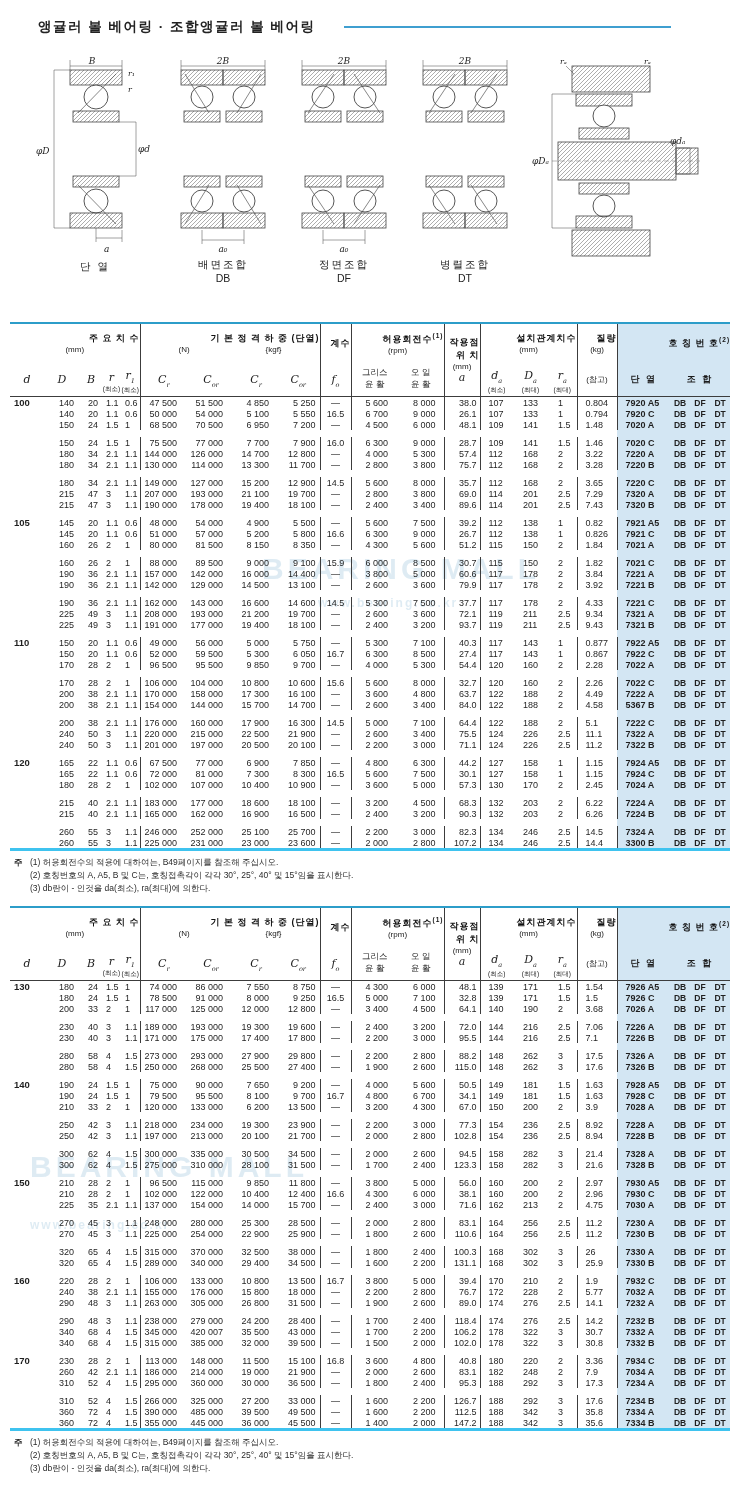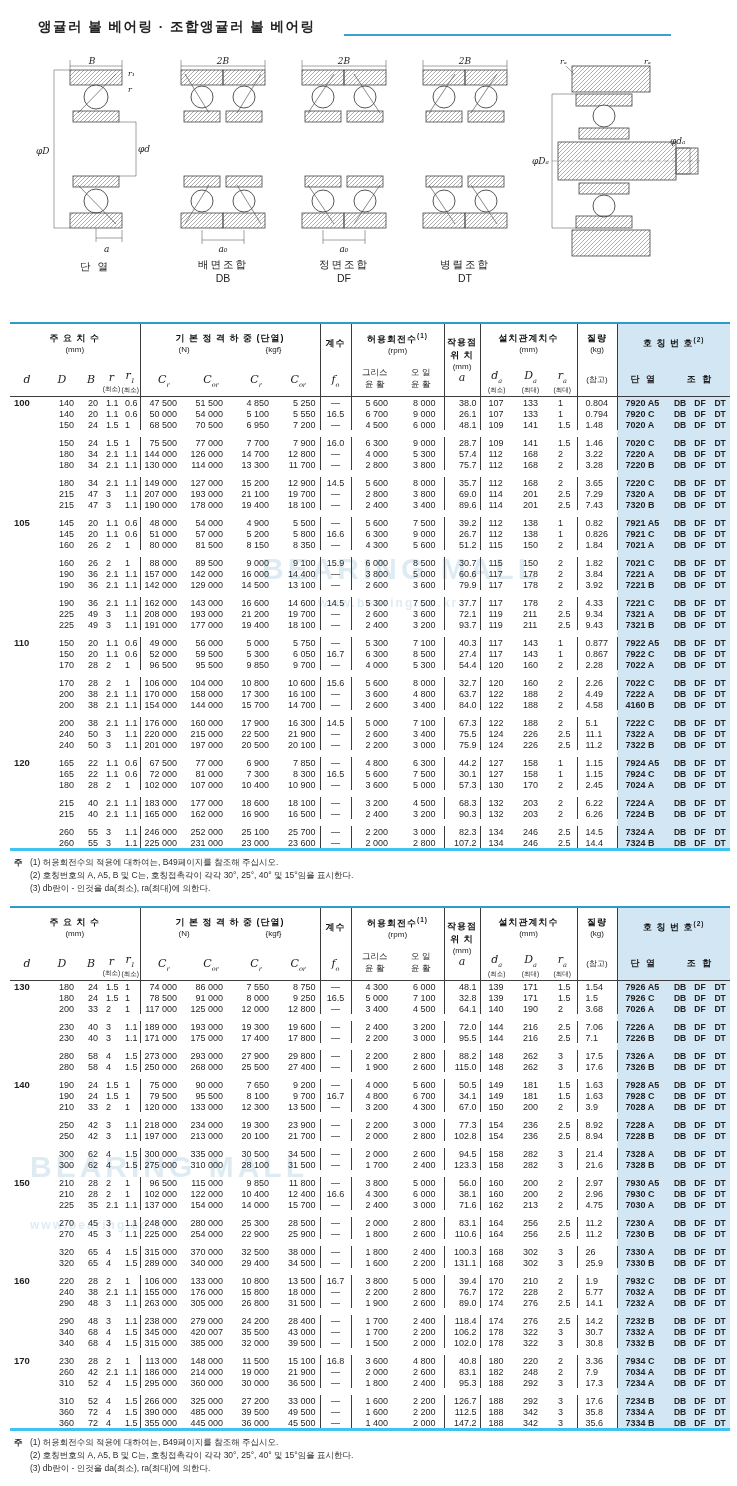--- a/index.html
+++ b/index.html
@@ -1,19 +1,19 @@
 <!DOCTYPE html>
 <html lang="ko"><head>
 <meta charset="utf-8">
 <style>
   html,body{margin:0;padding:0;background:#fff;}
   .page{position:relative;width:737px;height:1486px;background:#fff;overflow:hidden;
         font-family:"Liberation Sans",sans-serif;color:#1c1c1c;}
   
-  .title-row{position:absolute;top:18px;left:38px;right:66px;display:flex;align-items:flex-end;gap:28px;}
+  .title-row{position:absolute;top:18px;left:38px;right:66px;display:flex;align-items:center;gap:28px;}
   .title-row h1{font-size:13.5px;font-weight:bold;letter-spacing:1.5px;margin:0;white-space:nowrap;color:#222;}
   .title-rule{flex:1;height:2px;background:#3f9fd0;}
   
   .figs{position:absolute;top:56px;left:34px;width:668px;display:flex;justify-content:space-between;}
   .fig{display:flex;flex-direction:column;align-items:center;}
   .figcap{font-size:10.5px;letter-spacing:2px;margin-top:4px;color:#222;}
   .figcode{font-size:10.5px;color:#222;}
   .hh{fill:url(#h4);stroke:#444;stroke-width:.8;}
   .bl{fill:#fff;stroke:#444;stroke-width:.9;}
   .cl{stroke:#555;stroke-width:.7;}
@@ -25,21 +25,21 @@
   .tblwrap{position:absolute;left:10px;width:720px;}
   #t1{top:322px;} #t2{top:906px;}
   table{border-collapse:collapse;table-layout:fixed;width:720px;
         border-top:2px solid #2c9dc9;border-bottom:3px solid #3fc3ef;}
   th,td{margin:0;padding:0;overflow:hidden;white-space:nowrap;}
   thead th{vertical-align:middle;text-align:center;font-weight:normal;}
   tr.h1 th{height:38px;}
   tr.h2 th{height:34px;border-bottom:1px solid #3c3c3c;}
   .bR{border-right:1px solid #3c3c3c;}
   .bB{border-bottom:1px solid #3c3c3c;margin-top:20px;}
-  .gt{font-weight:bold;font-size:9px;letter-spacing:1px;color:#111;}
+  .gt{font-weight:bold;font-size:9px;letter-spacing:1px;color:#111;text-align:right;}
   .un{font-size:8px;color:#222;}
   .kr{font-size:8.5px;color:#222;}
   .kr2{font-weight:bold;font-size:9px;letter-spacing:2px;}
   .split{display:flex;justify-content:space-around;font-size:8px;}
   .it{font-family:"DejaVu Serif",serif;font-style:italic;font-size:11px;}
   sub{font-family:"DejaVu Serif",serif;font-style:italic;font-size:6.5px;}
   sup{font-size:6.5px;}
   .mini{font-size:6.5px;line-height:7px;}
   tbody td{height:11px;font-size:9px;line-height:10px;color:#1f1f1f;}
   tr.sp td{height:7px;}
@@ -895,21 +895,21 @@
             <td class="nR p8">15 700</td>
             <td class="nR p4 bR">14 700</td>
             <td class="cC bR">—</td>
             <td class="nR p10">2 600</td>
             <td class="nR p8 bR">3 400</td>
             <td class="nR p3 bR">84.0</td>
             <td class="nL l8">122</td>
             <td class="nL l10">188</td>
             <td class="nL l10 bR">2</td>
             <td class="nL l8 bR">4.58</td>
-            <td class="desig blue">4160 B</td>
+            <td class="desig blue">5367 B</td>
             <td class="combo blue">DB</td>
             <td class="combo blue">DF</td>
             <td class="combo blue">DT</td>
           </tr>
           <tr class="sp">
             <td colspan="17"></td>
             <td colspan="4" class="blue"></td>
           </tr>
           <tr>
             <td class="cd"></td>
@@ -917,21 +917,21 @@
             <td class="nR p4">38</td>
             <td class="nL">2.1</td>
             <td class="nL bR">1.1</td>
             <td class="nR p10">176 000</td>
             <td class="nR p12">160 000</td>
             <td class="nR p8">17 900</td>
             <td class="nR p4 bR">16 300</td>
             <td class="cC bR">14.5</td>
             <td class="nR p10">5 000</td>
             <td class="nR p8 bR">7 100</td>
-            <td class="nR p3 bR">67.3</td>
+            <td class="nR p3 bR">64.4</td>
             <td class="nL l8">122</td>
             <td class="nL l10">188</td>
             <td class="nL l10 bR">2</td>
             <td class="nL l8 bR">5.1</td>
             <td class="desig blue">7222 C</td>
             <td class="combo blue">DB</td>
             <td class="combo blue">DF</td>
             <td class="combo blue">DT</td>
           </tr>
           <tr>
@@ -963,21 +963,21 @@
             <td class="nR p4">50</td>
             <td class="nL">3</td>
             <td class="nL bR">1.1</td>
             <td class="nR p10">201 000</td>
             <td class="nR p12">197 000</td>
             <td class="nR p8">20 500</td>
             <td class="nR p4 bR">20 100</td>
             <td class="cC bR">—</td>
             <td class="nR p10">2 200</td>
             <td class="nR p8 bR">3 000</td>
-            <td class="nR p3 bR">75.9</td>
+            <td class="nR p3 bR">71.1</td>
             <td class="nL l8">124</td>
             <td class="nL l10">226</td>
             <td class="nL l10 bR">2.5</td>
             <td class="nL l8 bR">11.2</td>
             <td class="desig blue">7322 B</td>
             <td class="combo blue">DB</td>
             <td class="combo blue">DF</td>
             <td class="combo blue">DT</td>
           </tr>
           <tr class="sp">
@@ -1141,21 +1141,21 @@
             <td class="nR p8">23 000</td>
             <td class="nR p4 bR">23 600</td>
             <td class="cC bR">—</td>
             <td class="nR p10">2 000</td>
             <td class="nR p8 bR">2 800</td>
             <td class="nR p3 bR">107.2</td>
             <td class="nL l8">134</td>
             <td class="nL l10">246</td>
             <td class="nL l10 bR">2.5</td>
             <td class="nL l8 bR">14.4</td>
-            <td class="desig blue">7324 B</td>
+            <td class="desig blue">3300 B</td>
             <td class="combo blue">DB</td>
             <td class="combo blue">DF</td>
             <td class="combo blue">DT</td>
           </tr>
         </tbody>
       </table>
     </div>
   <div class="tblwrap" id="t2">
       <table>
         <colgroup>
@@ -1469,21 +1469,21 @@
             <td class="combo blue">DT</td>
           </tr>
           <tr>
             <td class="cd"></td>
             <td class="nR p6">210</td>
             <td class="nR p4">33</td>
             <td class="nL">2</td>
             <td class="nL bR">1</td>
             <td class="nR p10">120 000</td>
             <td class="nR p12">133 000</td>
-            <td class="nR p8">12 300</td>
+            <td class="nR p8">6 200</td>
             <td class="nR p4 bR">13 500</td>
             <td class="cC bR">—</td>
             <td class="nR p10">3 200</td>
             <td class="nR p8 bR">4 300</td>
             <td class="nR p3 bR">67.0</td>
             <td class="nL l8">150</td>
             <td class="nL l10">200</td>
             <td class="nL l10 bR">2</td>
             <td class="nL l8 bR">3.9</td>
             <td class="desig blue">7028 A</td>

